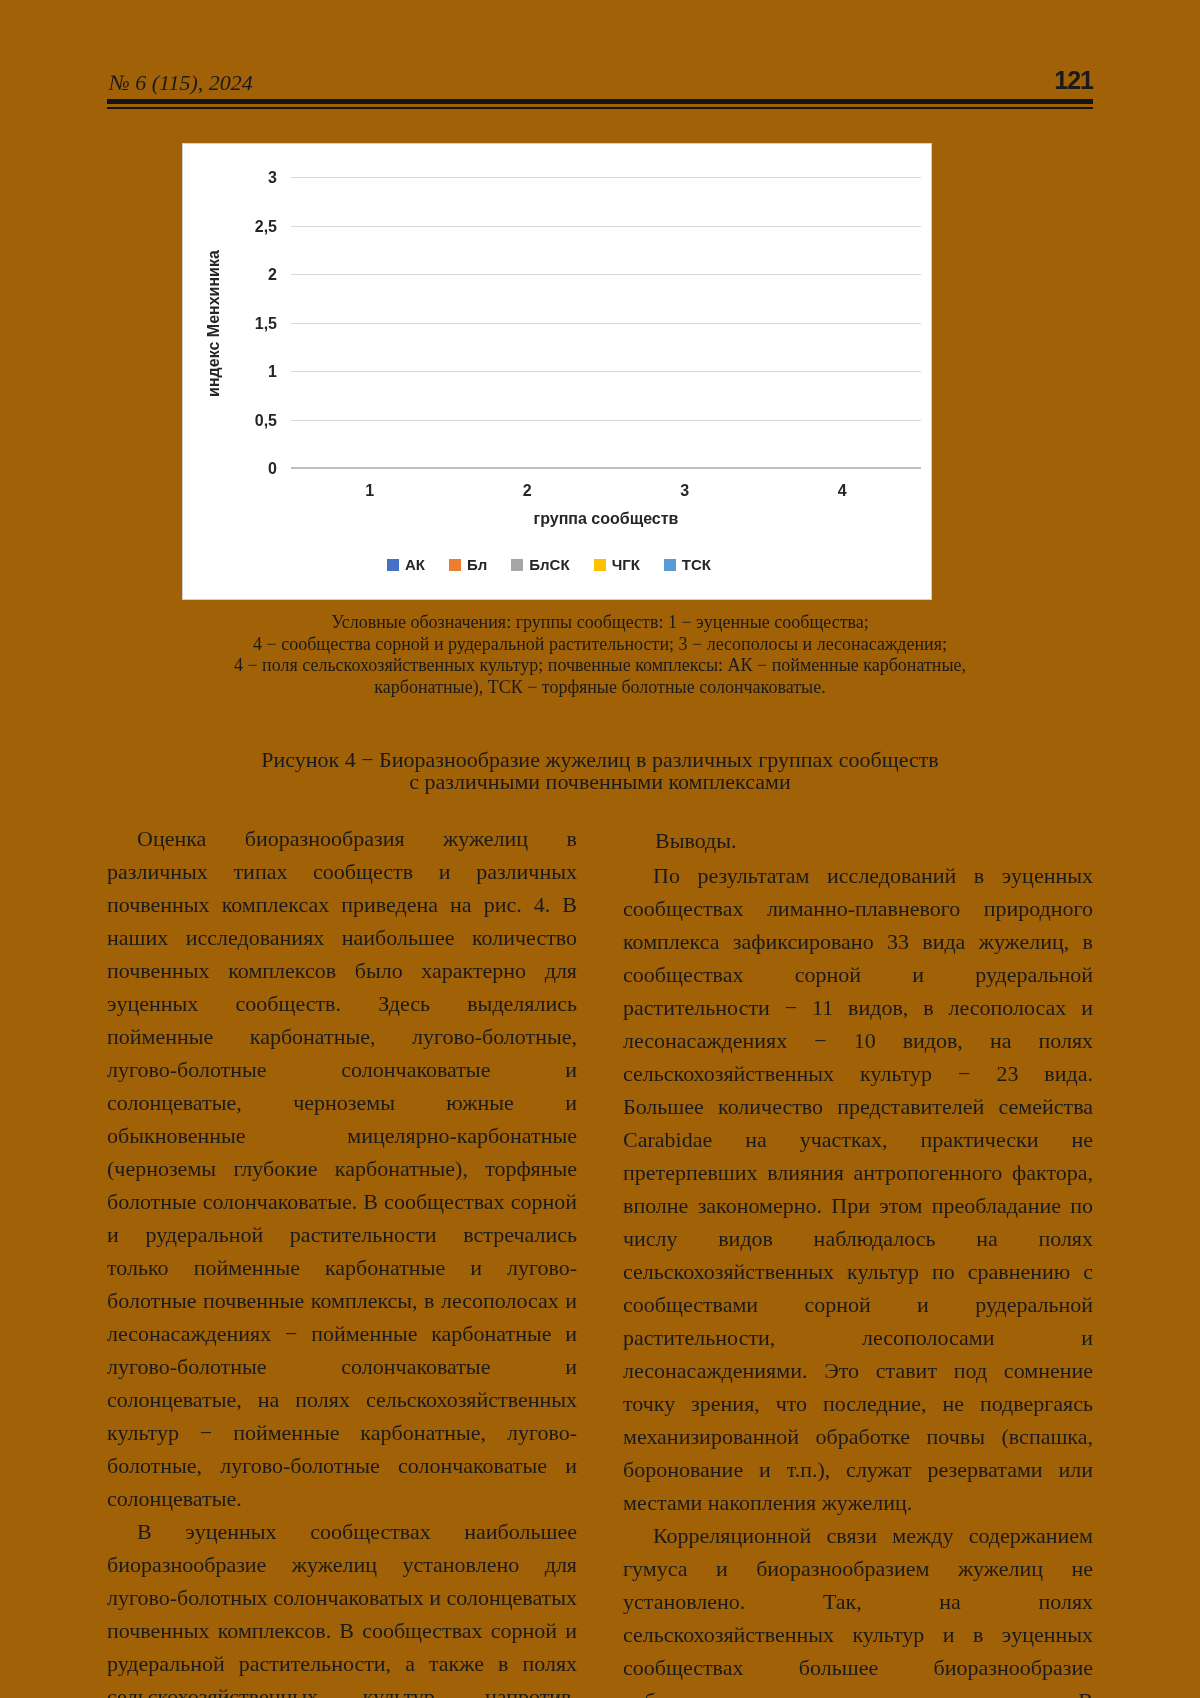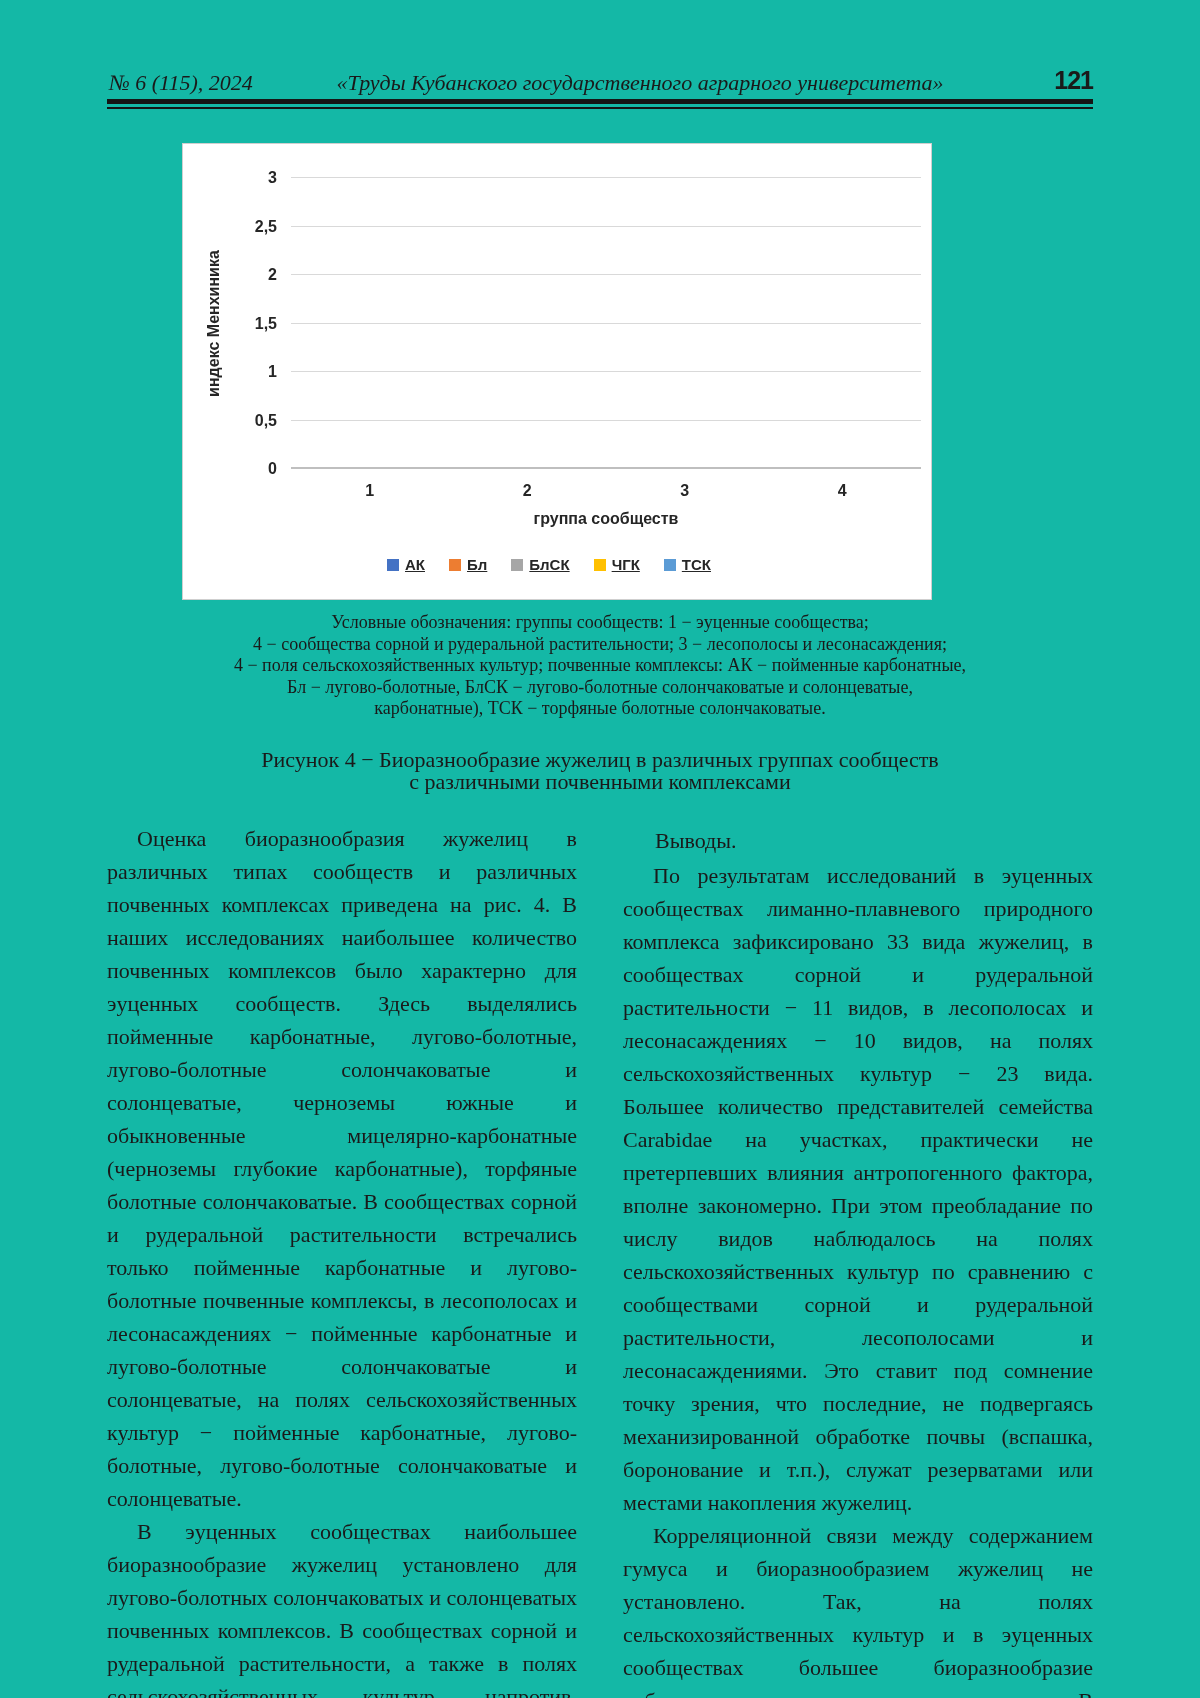--- a/index.html
+++ b/index.html
@@ -1,16 +1,16 @@
 <!DOCTYPE html>
 <html lang="ru"><head>
 <meta charset="utf-8">
 <style>
   html,body{margin:0;padding:0;background:#ffffff;}
-  .page{position:relative;width:1200px;height:1698px;background:#14b8a6;overflow:hidden;
+  .page{position:relative;width:1200px;height:1698px;background:#a16207;overflow:hidden;
         font-family:"Liberation Serif",serif;color:#1a1a1a;}
 
   
   .header-row{position:absolute;left:107px;width:986px;top:66px;height:34px;}
   .header-issue{position:absolute;left:2px;top:4px;font-style:italic;font-size:22px;white-space:nowrap;}
   .header-journal{position:absolute;left:200px;right:120px;top:4px;text-align:center;
                   font-style:italic;font-size:22px;white-space:nowrap;}
   .header-page{position:absolute;right:0;top:0;font-family:"Liberation Sans",sans-serif;
                font-weight:bold;font-size:25px;letter-spacing:-1px;}
   .header-rule{position:absolute;left:107px;width:986px;top:99px;height:3px;
@@ -29,21 +29,21 @@
   .bar-group{position:absolute;bottom:0;display:flex;align-items:flex-end;gap:6px;
              transform:translateX(-50%);}
   .bar{width:21px;}
   .xticks{position:absolute;left:108px;top:338px;width:630px;height:22px;}
   .xtick{position:absolute;transform:translateX(-50%);font-size:16px;font-weight:bold;}
   .y-title{position:absolute;left:22px;top:325px;width:291px;text-align:center;
            font-size:16px;font-weight:bold;transform:rotate(-90deg);transform-origin:0 0;}
   .x-title{position:absolute;left:108px;top:366px;width:630px;text-align:center;
            font-size:16px;font-weight:bold;}
   .chart-legend{position:absolute;left:0;right:16px;top:412px;display:flex;
-                justify-content:center;gap:24px;align-items:center;text-decoration:underline;}
+                justify-content:center;gap:24px;align-items:center;}
   .legend-item{display:flex;align-items:center;gap:6px;font-size:15px;font-weight:bold;}
   .swatch{display:inline-block;width:12px;height:12px;}
 
   
   .note-block{position:absolute;left:60px;width:1080px;top:612px;text-align:center;
               font-size:18px;line-height:21.6px;}
   .fig-caption{position:absolute;left:60px;width:1080px;top:749px;text-align:center;
                font-size:22px;line-height:22px;}
 
   
@@ -55,21 +55,20 @@
   .para.stretch{text-align-last:justify;}
   .col-heading{margin:2px;text-indent:30px;font-weight:normal;}
 </style>
 </head>
 <body>
 
 <div class="page">
 
   <div class="header-row">
     <span class="header-issue">№ 6 (115), 2024</span>
-    <span class="header-journal">«Труды Кубанского государственного аграрного университета»</span>
     <span class="header-page">121</span>
   </div>
   <div class="header-rule"></div>
 
   <div class="figure-box">
     <div class="y-title">индекс Менхиника</div>
     <div class="yticks">
         <div class="ytick" style="bottom: -9px;">0</div>
         <div class="ytick" style="bottom: 39.5px;">0,5</div>
         <div class="ytick" style="bottom: 88px;">1</div>
@@ -143,21 +142,20 @@
           <div class="swatch" style="background: rgb(91, 155, 213);"></div>
           <div class="">ТСК</div>
         </div>
       </div>
   </div>
 
   <div class="note-block">
     <div>Условные обозначения: группы сообществ: 1 − эуценные сообщества;</div>
     <div>4 − сообщества сорной и рудеральной растительности; 3 − лесополосы и лесонасаждения;</div>
     <div>4 − поля сельскохозяйственных культур; почвенные комплексы: АК − пойменные карбонатные,</div>
-    <div>Бл − лугово-болотные, БлСК − лугово-болотные солончаковатые и солонцеватые,</div>
     <div>карбонатные), ТСК − торфяные болотные солончаковатые.</div>
   </div>
 
   <div class="fig-caption">
     <div>Рисунок 4 − Биоразнообразие жужелиц в различных группах сообществ</div>
     <div>с различными почвенными комплексами</div>
   </div>
 
   <div class="col col-left">
     <p class="para">Оценка биоразнообразия жужелиц в различных типах сообществ и различных почвенных комплексах приведена на рис. 4. В наших исследованиях наибольшее количество почвенных комплексов было характерно для эуценных сообществ. Здесь выделялись пойменные карбонатные, лугово-болотные, лугово-болотные солончаковатые и солонцеватые, черноземы южные и обыкновенные мицелярно-карбонатные (черноземы глубокие карбонатные), торфяные болотные солончаковатые. В сообществах сорной и рудеральной растительности встречались только пойменные карбонатные и лугово-болотные почвенные комплексы, в лесополосах и лесонасаждениях − пойменные карбонатные и лугово-болотные солончаковатые и солонцеватые, на полях сельскохозяйственных культур − пойменные карбонатные, лугово-болотные, лугово-болотные солончаковатые и солонцеватые.</p>

